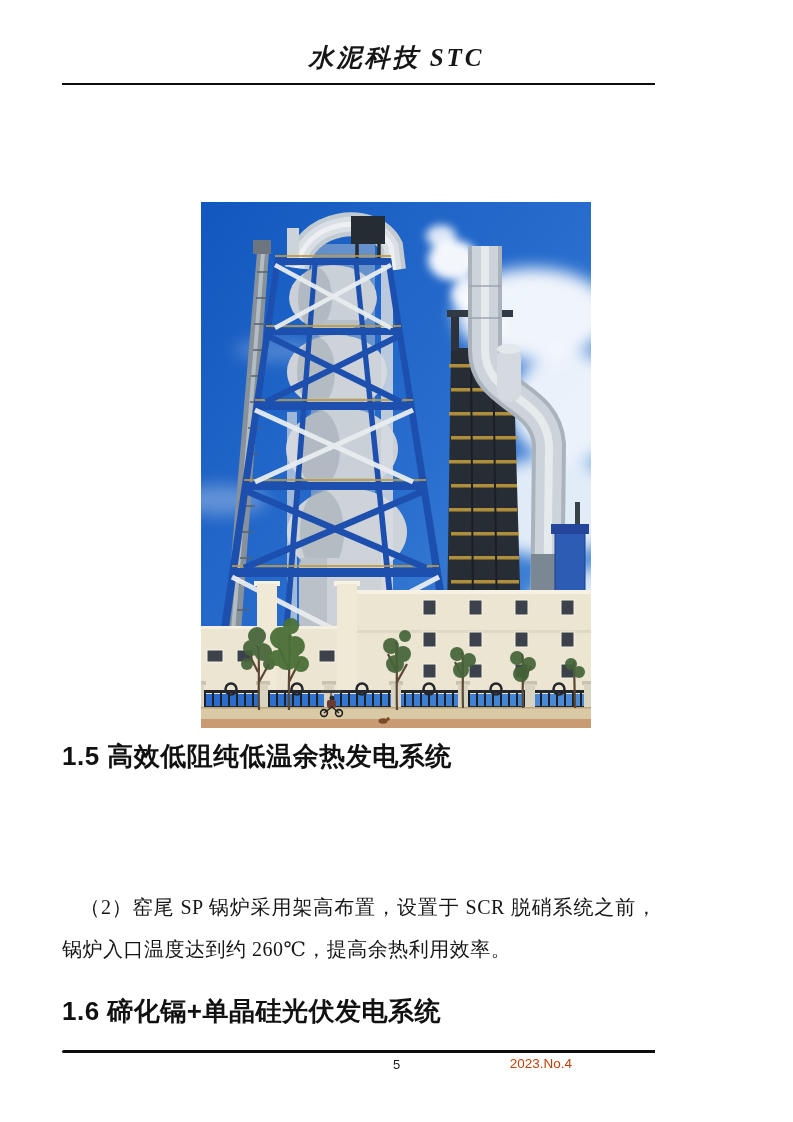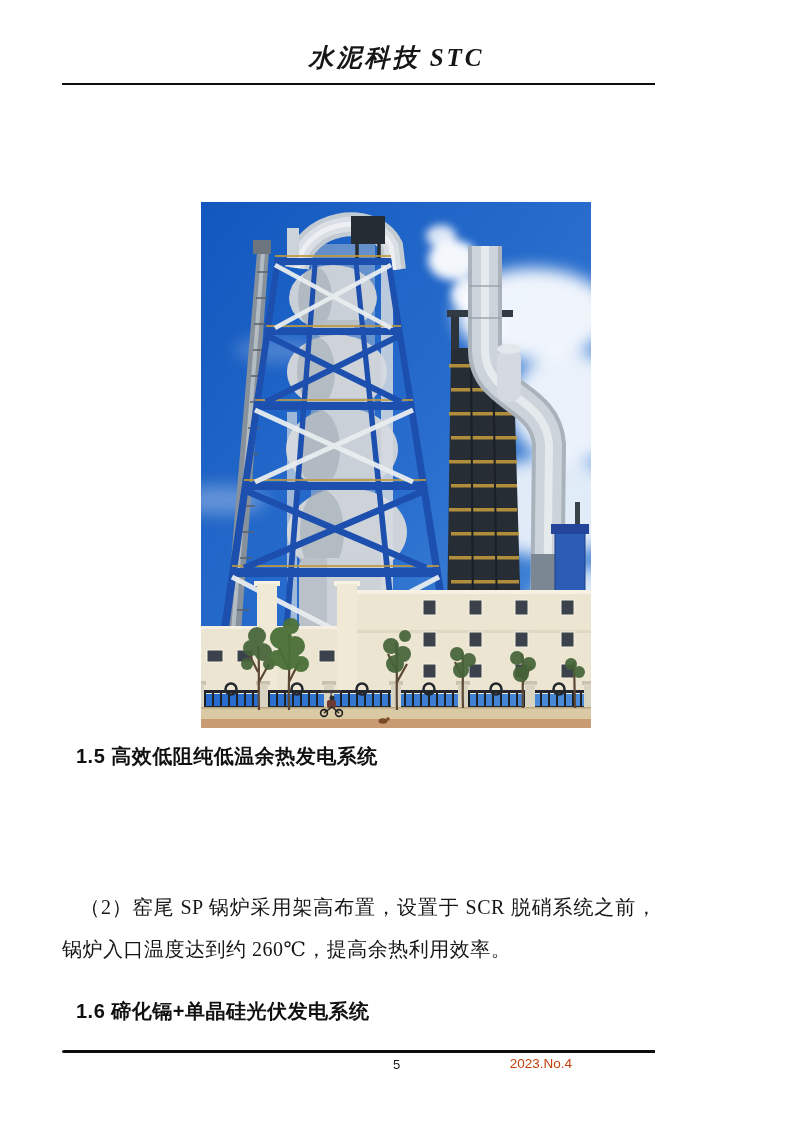--- a/index.html
+++ b/index.html
@@ -27,22 +27,22 @@
     font-size:20px;line-height:42px;
     text-align:justify;text-justify:inter-ideograph;
     text-indent:0.9em;
     letter-spacing:0.5px;
   }
   .par-intro{top:86px;}
   .par-1{top:772px;}
   .par-2{top:886px;}
   .par-3{top:951px;}
   .sec-heading{
-    position:absolute;left:76px;width:666px;margin:0;
-    font-size:20px;line-height:26px;font-weight:bold;
+    position:absolute;left:62px;width:666px;margin:0;
+    font-size:26px;line-height:26px;font-weight:bold;
     letter-spacing:0.5px;
     font-family:"Liberation Sans","DejaVu Sans",sans-serif;
     color:#111;
   }
   .sec-15{top:743px;}
   .sec-16{top:998px;}
   .photo{
     position:absolute;top:202px;left:201px;width:390px;height:526px;
     margin:0;line-height:0;
   }

